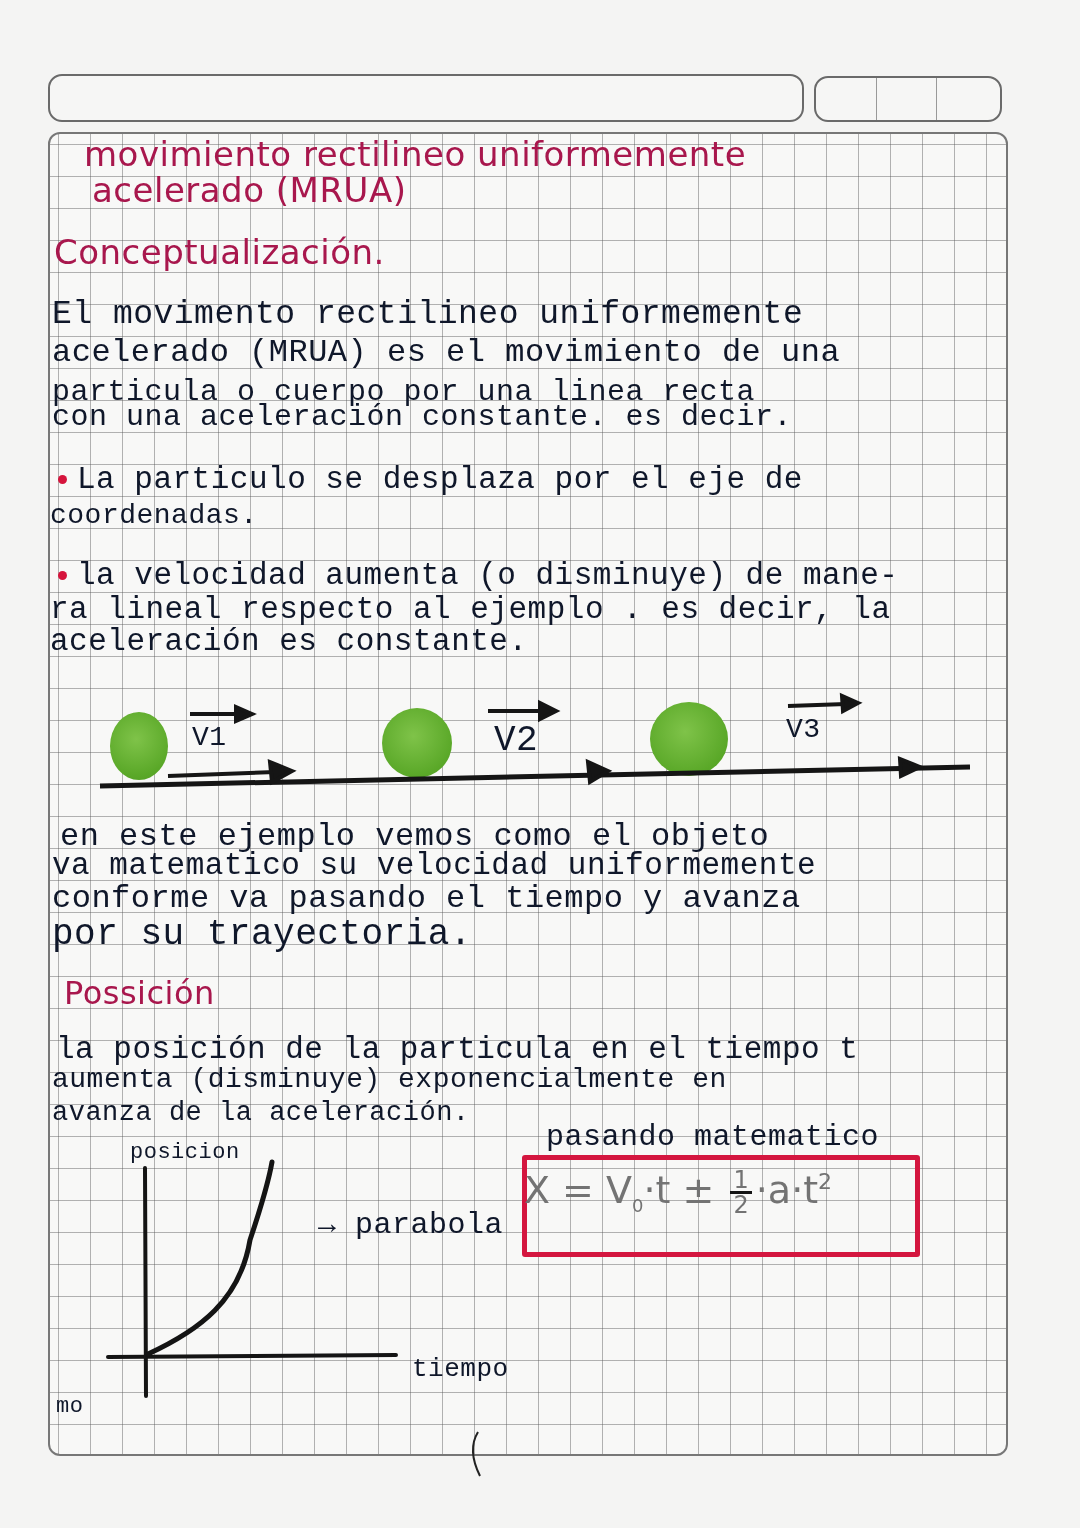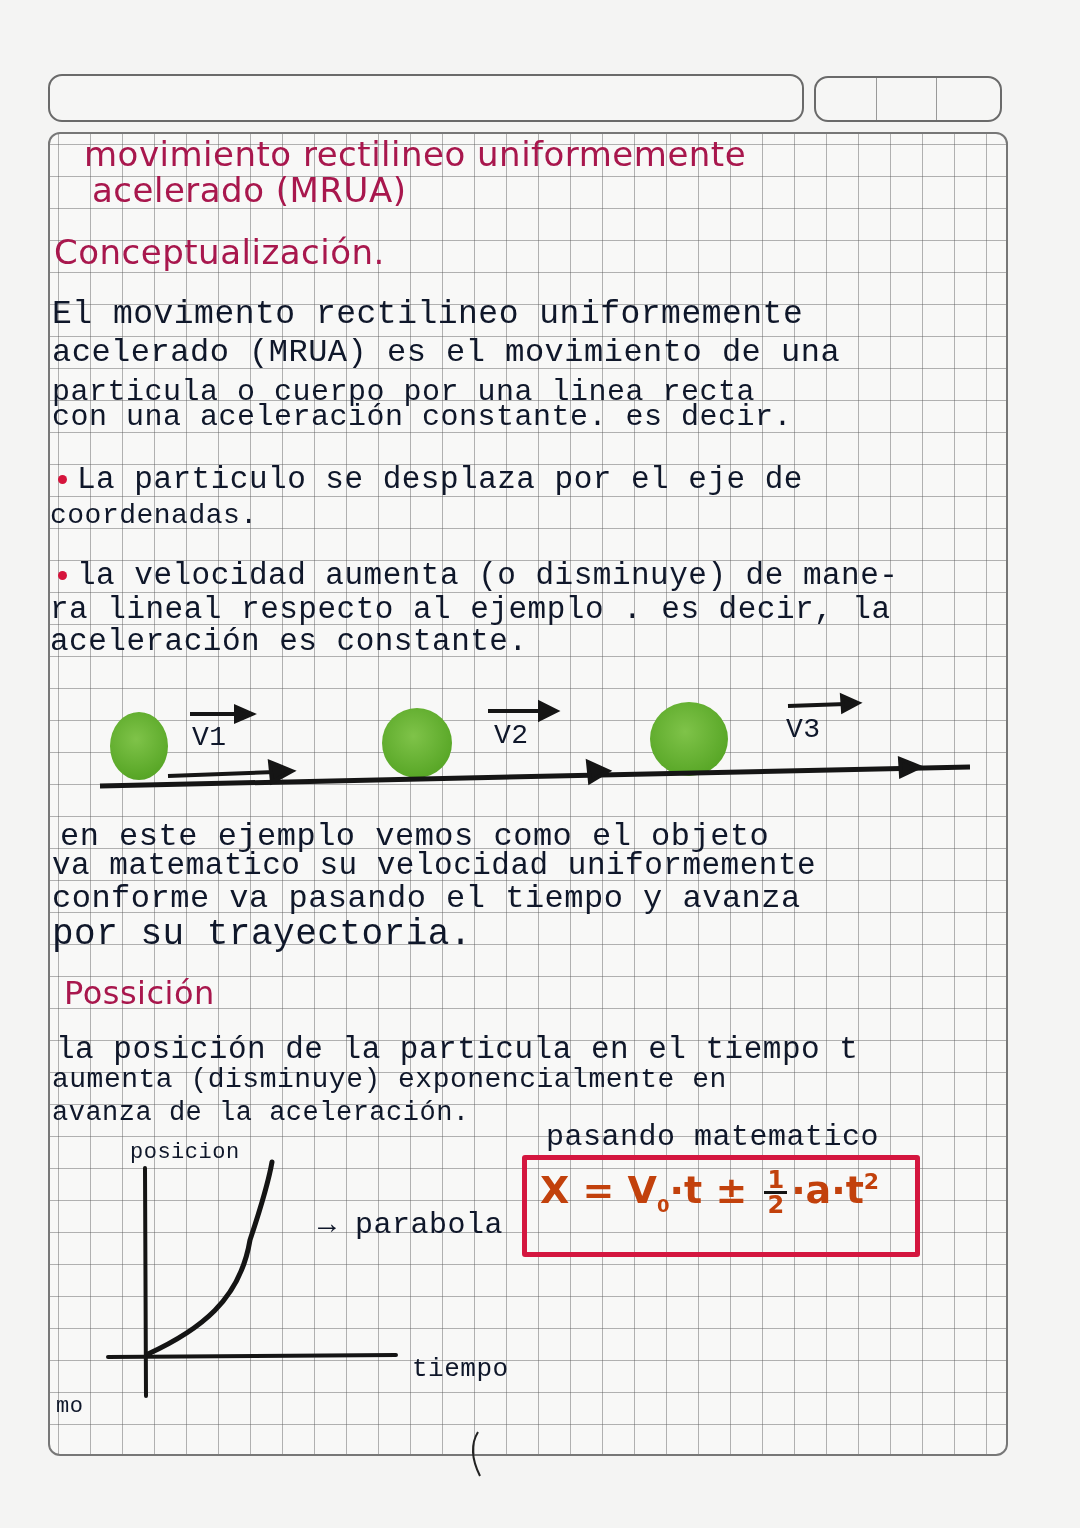--- a/index.html
+++ b/index.html
@@ -37,22 +37,22 @@
   }
   .ball {
     position: absolute; border-radius: 50%;
     background: radial-gradient(circle at 45% 40%, #7fc349, #5aa828 70%, #4f9a22);
   }
   .formula-box {
     position: absolute; left: 522px; top: 1155px; width: 388px; height: 92px;
     border: 5px solid #d4163f; border-radius: 3px;
   }
   .formula {
-    position: absolute; left: 540px; top: 1168px; font-size: 38px; font-weight: bold;
-    color: #c2410c; white-space: nowrap;
+    position: absolute; left: 524px; top: 1168px; font-size: 38px; font-weight: normal;
+    color: #737373; white-space: nowrap;
   }
   .frac {
     display: inline-block; vertical-align: middle; text-align: center;
     font-size: 24px; line-height: 22px; margin: 0 4px;
   }
   .frac span { display: block; }
   .frac .num { border-bottom: 3px solid #141414; padding: 0 3px; }
   sup { font-size: 22px; }
   svg { position: absolute; overflow: visible; }
 </style>
@@ -103,21 +103,21 @@
       <polygon points="858,703 842,696 843,711"></polygon>
 
     <line x1="100" y1="786" x2="970" y2="767" stroke-width="5"></line>
     <line x1="168" y1="776" x2="275" y2="772"></line>
       <polygon points="292,771 270,762 272,782"></polygon>
     <polygon points="608,771 588,762 590,782"></polygon>
     <polygon points="920,767 900,759 901,776"></polygon>
   </g>
 </svg>
 <div class="hw ink" style="left:192px; top:722px; font-size:28px;">V1</div>
-<div class="hw ink" style="left:494px; top:720px; font-size:28px;">V2</div>
+<div class="hw ink" style="left:494px; top:720px; font-size:36px;">V2</div>
 <div class="hw ink" style="left:786px; top:714px; font-size:28px;">V3</div>
 
 <div class="hw ink t-body" style="left:60px; top:818px; font-size:32px;">en este ejemplo vemos como el objeto</div>
 <div class="hw ink t-body" style="left:52px; top:848px; font-size:31px;">va matematico su velocidad uniformemente</div>
 <div class="hw ink t-body" style="left:52px; top:880px; font-size:32px;">conforme va pasando el tiempo y avanza</div>
 <div class="hw ink t-body" style="left:52px; top:914px; font-size:36px;">por su trayectoria.</div>
 
 <div class="hw pink t-title" style="left:64px; top:974px; font-size:32px;">Possición</div>
 
 <div class="hw ink t-body" style="left:56px; top:1032px;">la posición de la particula en el tiempo t</div>

